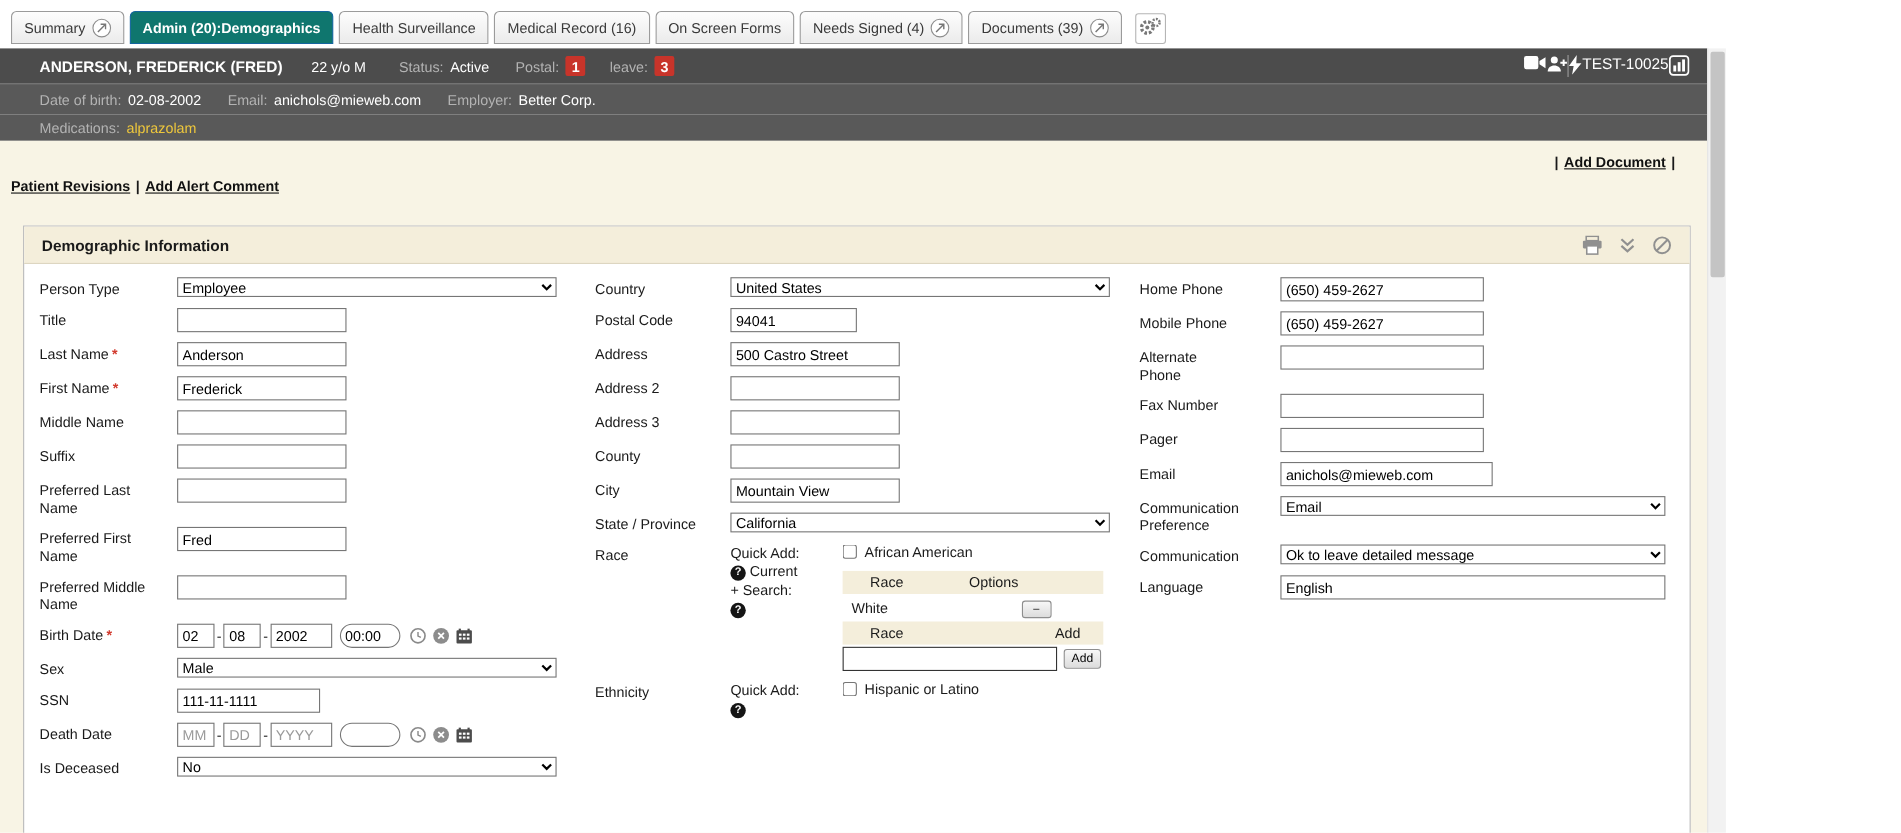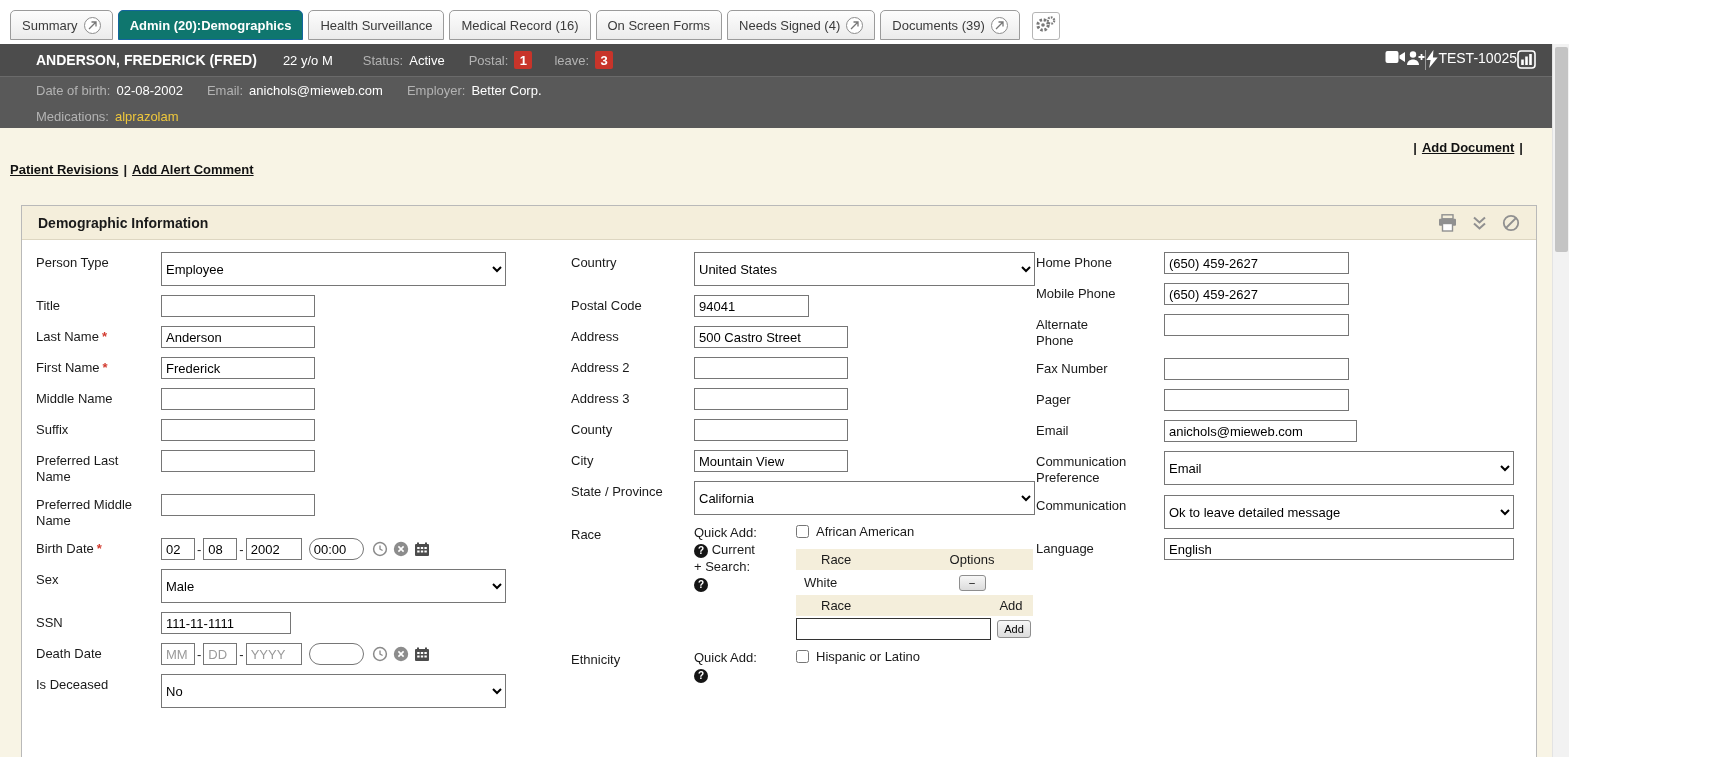--- a/index.html
+++ b/index.html
@@ -49,45 +49,45 @@
   .picon{cursor:pointer;display:inline-flex;}
   .panel-b{position:relative;height:820px;}
 
   .col{position:absolute;top:12px;}
   .col1{left:14px;width:502px;}
   .col2{left:519px;width:494px;}
   .col3{left:1014px;width:500px;}
   .row{display:flex;align-items:flex-start;margin-bottom:9px;}
   .lbl{flex:none;padding-top:3px;line-height:16px;}
   .col1 .lbl{width:100px;margin-right:25px;}
-  .col2 .lbl{width:100px;margin-right:23px;margin-left:30px;}
+  .col2 .lbl{width:100px;margin-right:23px;}
   .col3 .lbl{width:88px;margin-right:40px;}
   .req{color:#d23b2f;font-weight:bold;margin-left:3px;}
 
   input[type=text]{height:22px;border:1px solid #767676;padding:1px 4px;
     font-family:"Liberation Sans",sans-serif;font-size:13px;background:#fff;}
-  select{height:34px;border:1px solid #767676;font-family:"Liberation Sans",sans-serif;font-size:13px;background:#fff;}
+  select{height:18px;border:1px solid #767676;font-family:"Liberation Sans",sans-serif;font-size:13px;background:#fff;}
   input::placeholder{color:#9a9a9a;}
   .w345{width:345px}.w190{width:154px}.w130{width:130px}.w115{width:115px}
   .w185{width:185px}.w193{width:193px}.w350{width:350px}
   .focused{border:2px solid #222;outline:none;}
 
   .dsep{padding-top:4px;margin:0 2px;}
   .dmm{width:34px}.dyy{width:56px}.dtime{width:55px;margin-left:7px;border-radius:11px;}
   .dicons{display:flex;gap:5px;margin-left:8px;align-items:center;padding-top:3px;}
   .dicons span{display:inline-flex;cursor:pointer;}
 
   .help{display:inline-block;width:14px;height:14px;border-radius:50%;background:#151515;color:#fff;
     font-size:10px;font-weight:bold;text-align:center;line-height:14px;vertical-align:middle;cursor:pointer;}
   .race-helper{flex:none;width:64px;line-height:17px;}
   .race-main{flex:none;width:237px;margin-left:38px;}
   .chkrow{display:flex;align-items:center;gap:7px;margin-bottom:10px;}
   .rt-h{display:flex;background:#f4eedb;height:21px;align-items:center;}
   .rt-h .c1{width:115px;padding-left:25px;}
-  .rt-h .c2{flex:1;text-align:center;}
+  .rt-h .c2{flex:1;}
   .rt-h2 .c1{flex:1;padding-left:25px;width:auto;}
   .rt-h2 .c2{flex:none;width:44px;}
   .rt-r{display:flex;align-items:center;height:25px;}
   .rt-r .c1{width:115px;padding-left:8px;}
   .rt-r .c2{flex:1;text-align:center;}
   .smallbtn{border:1px solid #8e8e8e;background:linear-gradient(#f7f7f7,#dcdcdc);border-radius:3px;
     font-family:"Liberation Sans",sans-serif;cursor:pointer;}
   .minusbtn{width:27px;height:16px;font-size:10px;line-height:10px;}
   .addbtn{width:34px;height:18px;font-size:11px;}
   .addrow{display:flex;gap:6px;align-items:center;margin-top:2px;}
@@ -270,20 +270,24 @@
           <div class="row">
             <span class="lbl">Suffix</span>
             <input type="text" class="w190" value="" style="">
           </div>
 
           <div class="row">
             <span class="lbl">Preferred Last Name</span>
             <input type="text" class="w190" value="" style="">
           </div>
 
+          <div class="row">
+            <span class="lbl">Preferred First Name</span>
+            <input type="text" class="w190" value="Fred" style="">
+          </div>
 
           <div class="row">
             <span class="lbl">Preferred Middle Name</span>
             <input type="text" class="w190" value="" style="">
           </div>
 
           <div class="row">
             <span class="lbl"><span>Birth Date</span><span class="req">*</span></span>
             <input type="text" class="dmm" value="02" style="">
             <span class="dsep">-</span>

